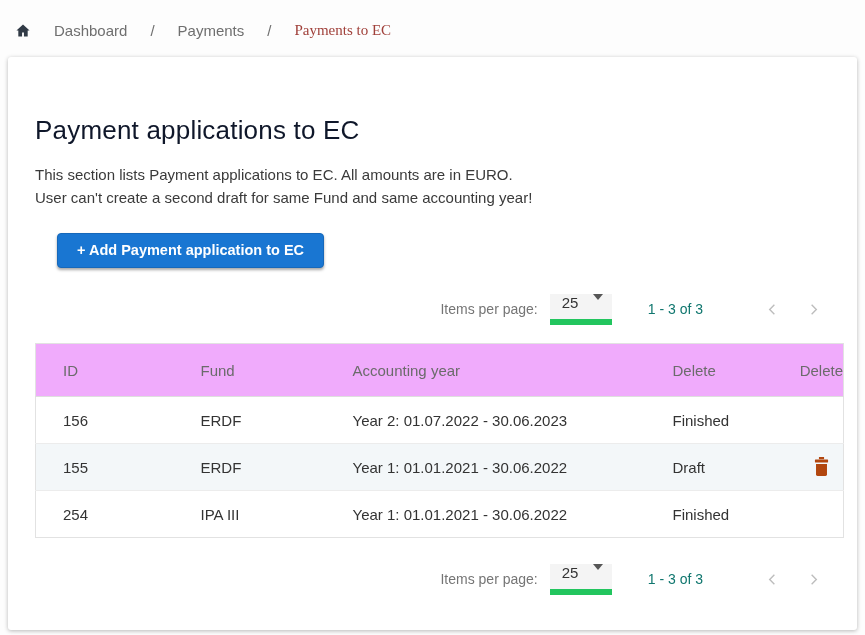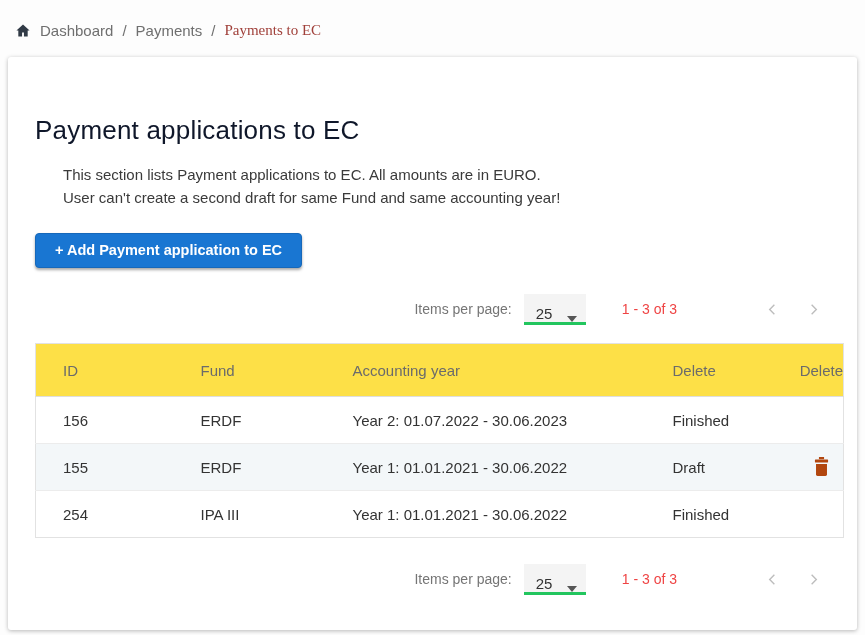--- a/index.html
+++ b/index.html
@@ -11,78 +11,79 @@
   *{box-sizing:border-box;}
   html,body{margin:0;padding:0;}
   body{
     width:865px;height:635px;overflow:hidden;
     background:#fdfdfd;
     font-family:"Liberation Sans","DejaVu Sans",sans-serif;
     color:#3a3a3a;
   }
   
   .breadcrumb{
-    display:flex;align-items:center;gap:9px;
+    display:flex;align-items:center;gap:23px;
     padding:11px 0 0 15px;height:49px;font-size:15px;color:#6f6f6f;
   }
   .breadcrumb .home{display:flex;align-items:center;color:#313a46;cursor:pointer;}
   .breadcrumb a{color:#6f6f6f;text-decoration:none;cursor:pointer;}
   .breadcrumb .sep{color:#6f6f6f;}
   .breadcrumb .active{color:var(--crumb-active);font-family:Liberation Serif, serif;}
   
   .card{
     margin:8px 8px 0 8px;
     background:#ffffff;
     border-radius:3px;
     box-shadow:0 1px 4px rgba(0,0,0,0.28);
     padding:58px 14px 32px 27px;
     min-height:573px;
   }
   h1.page-title{
     margin:0;font-size:26px;font-weight:400;color:#0f172a;letter-spacing:.2px;
   }
-  .description{margin-top:17px;font-size:15px;line-height:23px;color:#3a3a3a;margin-left:28px;}
+  .description{margin-top:17px;font-size:15px;line-height:23px;color:#3a3a3a;}
   .add-btn{
     margin-top:24px;
     display:inline-block;
     background:var(--accent);
     color:#fff;border:1px solid #1668ba;border-radius:4px;
     font-family:inherit;font-size:14.5px;font-weight:bold;
     padding:8px 19px;line-height:17px;cursor:pointer;
     box-shadow:0 2px 3px rgba(0,0,0,0.35);
+    margin-left:22px;
   }
   
   .paginator{
     display:flex;align-items:center;justify-content:flex-end;
     margin:24px 22px 0 0;height:34px;font-size:14px;color:#757575;
   }
   .paginator .ipp-label{margin-right:12px;text-align:center;}
   .ipp-select{
-    display:flex;align-items:flex-end;justify-content:space-between;
+    display:flex;align-items:flex-start;justify-content:space-between;
     width:62px;height:31px;padding:0 9px 0 12px;
-    background:#f4f4f4;border:none;border-bottom:3px solid #22c55e;
+    background:#f4f4f4;border:none;border-bottom:6px solid #22c55e;
     color:#333;font-size:15px;cursor:pointer;
   }
   .caret{width:0;height:0;border-left:5px solid transparent;border-right:5px solid transparent;border-top:6px solid #565656;margin-left:6px;}
-  .range{margin:0 62px 0 36px;color:#ef4444;}
+  .range{margin:0 36px 0 36px;color:#0f766e;}
   .pg-btn{background:none;border:none;padding:0;margin:0 0 0 26px;cursor:pointer;display:flex;align-items:center;}
   .pg-btn svg{stroke:#bdbdbd;}
   
   table.data-table{
     width:808px;margin-top:17px;border-collapse:collapse;table-layout:fixed;
     border:1px solid #e2e2e2;font-size:15px;
   }
   .data-table col.c1{width:138px;}
   .data-table col.c2{width:152px;}
   .data-table col.c3{width:320px;}
   .data-table col.c4{width:120px;}
   .data-table col.c5{width:78px;}
   .data-table thead th{
     height:53px;padding:0 8px 0 27px;text-align:left;font-weight:400;
-    color:#6b6b6b;background:#fde047;border-bottom:1px solid #dedede;
+    color:#6b6b6b;background:#f0abfc;border-bottom:1px solid #dedede;
   }
   .data-table thead th.th-delete{text-align:right;padding:0 0 0 0;}
   .data-table tbody td{
     height:47px;padding:0 8px 0 27px;color:#333;border-bottom:1px solid #ececec;
     white-space:nowrap;overflow:hidden;
   }
   .data-table tbody td.c-delete{text-align:right;padding:0 10px 0 0;}
   .data-table tbody tr:nth-child(even){background:var(--row-alt);}
   .data-table tbody tr:last-child td{border-bottom:none;}
   .trash-btn{background:none;border:none;padding:2px 4px;cursor:pointer;color:var(--trash);}

